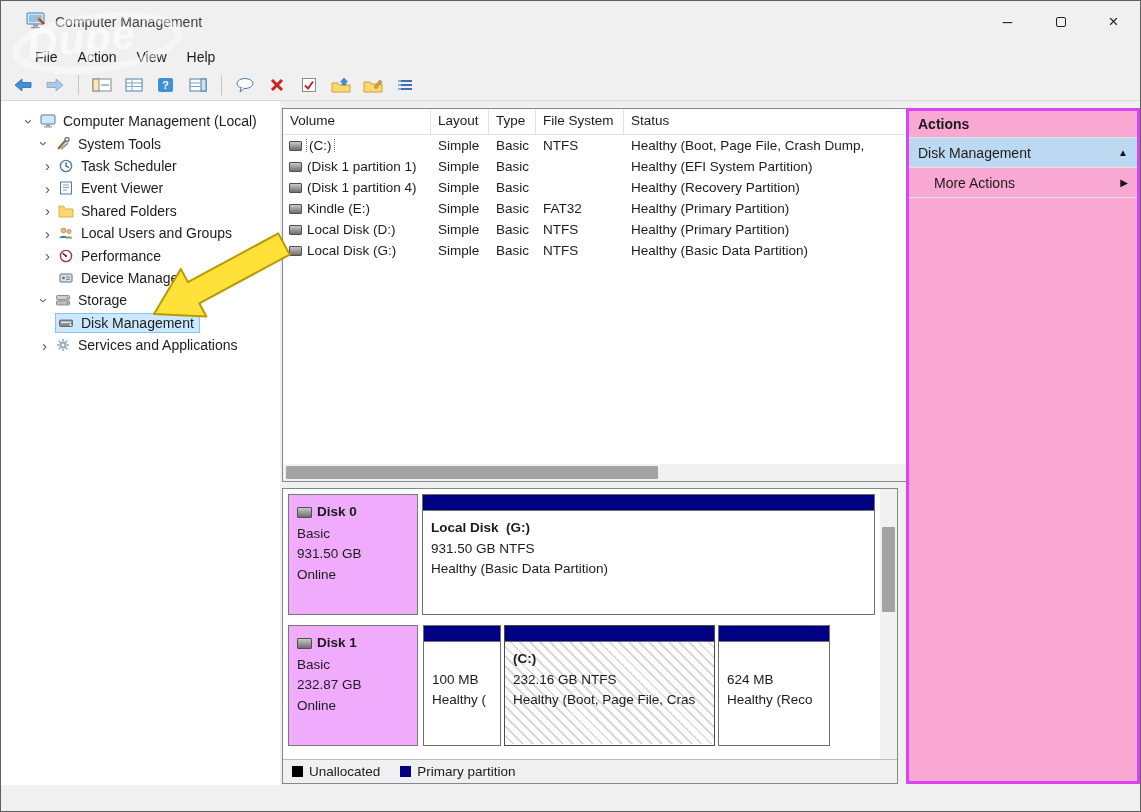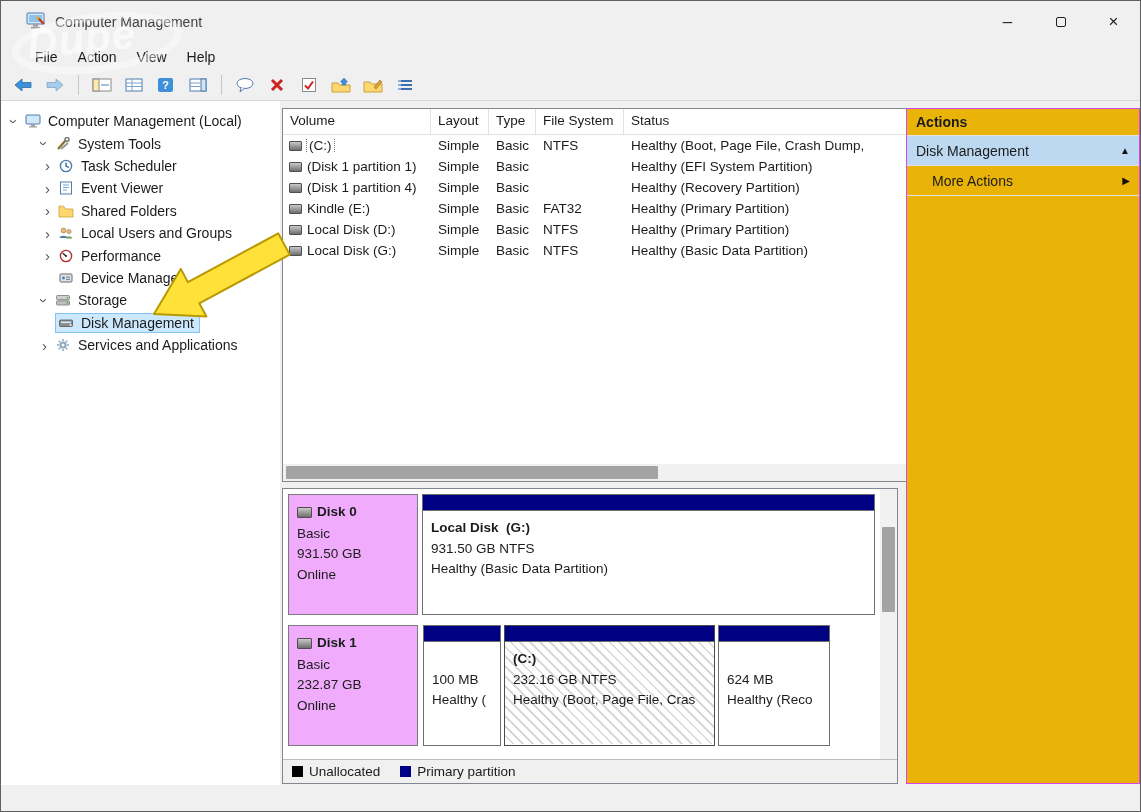--- a/index.html
+++ b/index.html
@@ -25,21 +25,21 @@
   .menu-item{padding:3px 10px;cursor:default}
 
   
   .toolbar{position:absolute;left:0;top:69px;width:100%;height:31px;display:flex;align-items:center;gap:8px;padding-left:10px;background:#f0f0f0;border-bottom:1px solid #d8d8d8}
   .tb-icon{width:24px;height:24px;display:flex;align-items:center;justify-content:center}
   .tb-sep{width:1px;height:20px;background:#c6c6c6;margin:0 3px}
 
   
   .tree-panel{position:absolute;left:0;top:100px;width:279px;height:684px;background:#fff;padding-top:9px;overflow:hidden}
   .tree-row{height:22.4px;display:flex;align-items:center;white-space:nowrap;cursor:default}
-  .indent0{padding-left:6px}.indent1{padding-left:36px}.indent2{padding-left:39px}
+  .indent0{padding-left:21px}.indent1{padding-left:36px}.indent2{padding-left:39px}
   .expander{width:15px;flex:none;display:flex;justify-content:center;color:#555;font-size:15px;line-height:1}
   .expander span{display:inline-block}
   .expander.down span{transform:rotate(90deg)}
   .sel-wrap{display:flex;align-items:center;padding:1px 3px 1px 1px;border:1px solid transparent}
   .tree-row.selected .sel-wrap{background:#cce8ff;border-color:#84c3f2}
   .tree-icon{width:17px;height:15px;margin:0 4px 0 1px;flex:none;display:flex;align-items:center}
   .tree-label{padding:0 2px}
 
   
   .annotation-arrow{position:absolute;left:148px;top:228px;z-index:100;pointer-events:none}
@@ -70,21 +70,21 @@
   .part-title{font-weight:bold;white-space:pre}
   .part-line{white-space:nowrap}
   .legend{position:absolute;left:0;right:0;bottom:0;height:24px;background:#f0f0f0;border-top:1px solid #bdbdbd;display:flex;align-items:center;padding-left:9px;font-size:13.5px}
   .legend-sq{width:11px;height:11px;margin-right:6px;flex:none}
   .sq-unallocated{background:#000000}
   .sq-primary{background:#000082;margin-left:20px}
   .v-scroll{position:absolute;right:0;top:0;bottom:24px;width:17px;background:#f1f1f1}
   .v-thumb{position:absolute;left:2px;top:38px;width:13px;height:85px;background:#a3a3a3;border-radius:1px}
 
   
-  .actions-panel{position:absolute;left:905px;top:107px;width:234px;height:676px;background:#eab308;border:1px solid #d946ef}
+  .actions-panel{position:absolute;left:905px;top:107px;width:234px;height:676px;background:#f9a8d4;border:3px solid #d946ef}
   .actions-header{height:27px;display:flex;align-items:center;padding-left:9px;font-weight:bold;border-bottom:1px solid #e3e3e3}
   .action-row{height:30px;display:flex;align-items:center;padding:0 9px;border-bottom:1px solid #e3e3e3;cursor:default}
   .action-row.selected{background:#bdd9f1}
   .action-caret{margin-left:auto;font-size:10px;color:#111}
   .more-label{margin-left:16px}
 </style>
 </head>
 <body>
 
 <div id="window">

